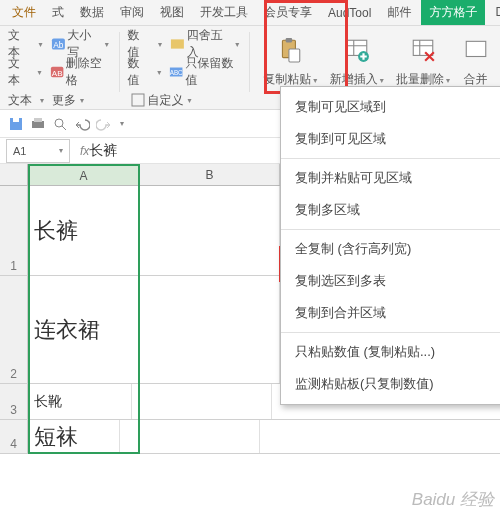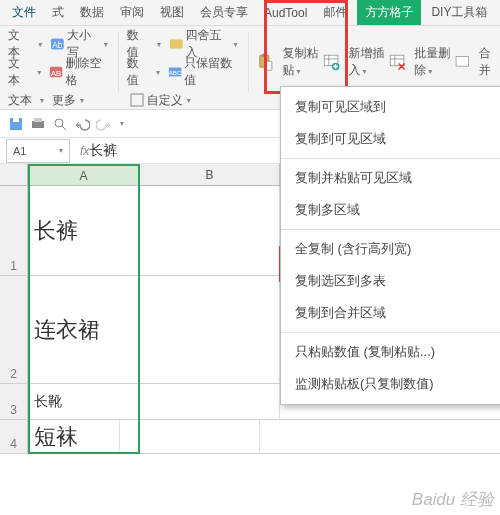--- a/index.html
+++ b/index.html
@@ -50,21 +50,21 @@
   }
   .r-icon {
     width: 16px; height: 16px;
     display: inline-block;
   }
   .sep { width: 1px; height: 60px; background: #e0e0e0; margin: 0 4px; }
   .col { display: flex; flex-direction: column; gap: 4px; }
   
   .big-btn {
     width: 70px; height: 60px;
-    display: flex; flex-direction: row; align-items: center; justify-content: center;
+    display: flex; flex-direction: column; align-items: center; justify-content: center;
     gap: 8px;
     color: #555;
     position: relative;
   }
   .big-icon { width: 26px; height: 26px; }
   .red-box {
     position: absolute;
     border: 3px solid #e53935;
     pointer-events: none;
   }
@@ -139,25 +139,26 @@
   .watermark {
     position: absolute; right: 6px; bottom: 4px;
     color: #bbb; font-size: 17px; font-style: italic;
   }
   .tri { font-size: 8px; padding-left: 2px; color: #888; }
 </style>
 </head>
 <body>
 
 <div class="tabs">
-  <span style="color:#0c4a6e">文件</span>
+  <span style="color:#a16207">文件</span>
   <span>式</span>
   <span>数据</span>
   <span>审阅</span>
   <span>视图</span>
+  <span>开发工具</span>
   <span>会员专享</span>
   <span>AudTool</span>
   <span>邮件</span>
   <span class="tab-highlight">方方格子</span>
   <span>DIY工具箱</span>
 
 </div>
 
 <div class="ribbon">
   <div style="display:flex;align-items:flex-start;gap:2px;">
@@ -318,21 +319,21 @@
       <div class="cell cellA" style="width:112px">长裤</div>
       <div class="cell" style="width:140px"></div>
     </div>
     <div class="row" style="height:108px">
       <div class="rowhdr">2</div>
       <div class="cell cellA" style="width:112px">连衣裙</div>
       <div class="cell" style="width:140px"></div>
     </div>
     <div class="row" style="height:36px">
       <div class="rowhdr">3</div>
-      <div class="cell cellA small" style="width:112px">长靴</div>
+      <div class="cell cellA small" style="width:104px">长靴</div>
       <div class="cell" style="width:140px"></div>
     </div>
     <div class="row" style="height:34px">
       <div class="rowhdr">4</div>
       <div class="cell cellA" style="width:92px">短袜</div>
       <div class="cell" style="width:140px"></div>
     </div>
   </div>
 
   <div class="colA-sel" style="top:0;left:28px;width:112px;height:290px;"></div>

